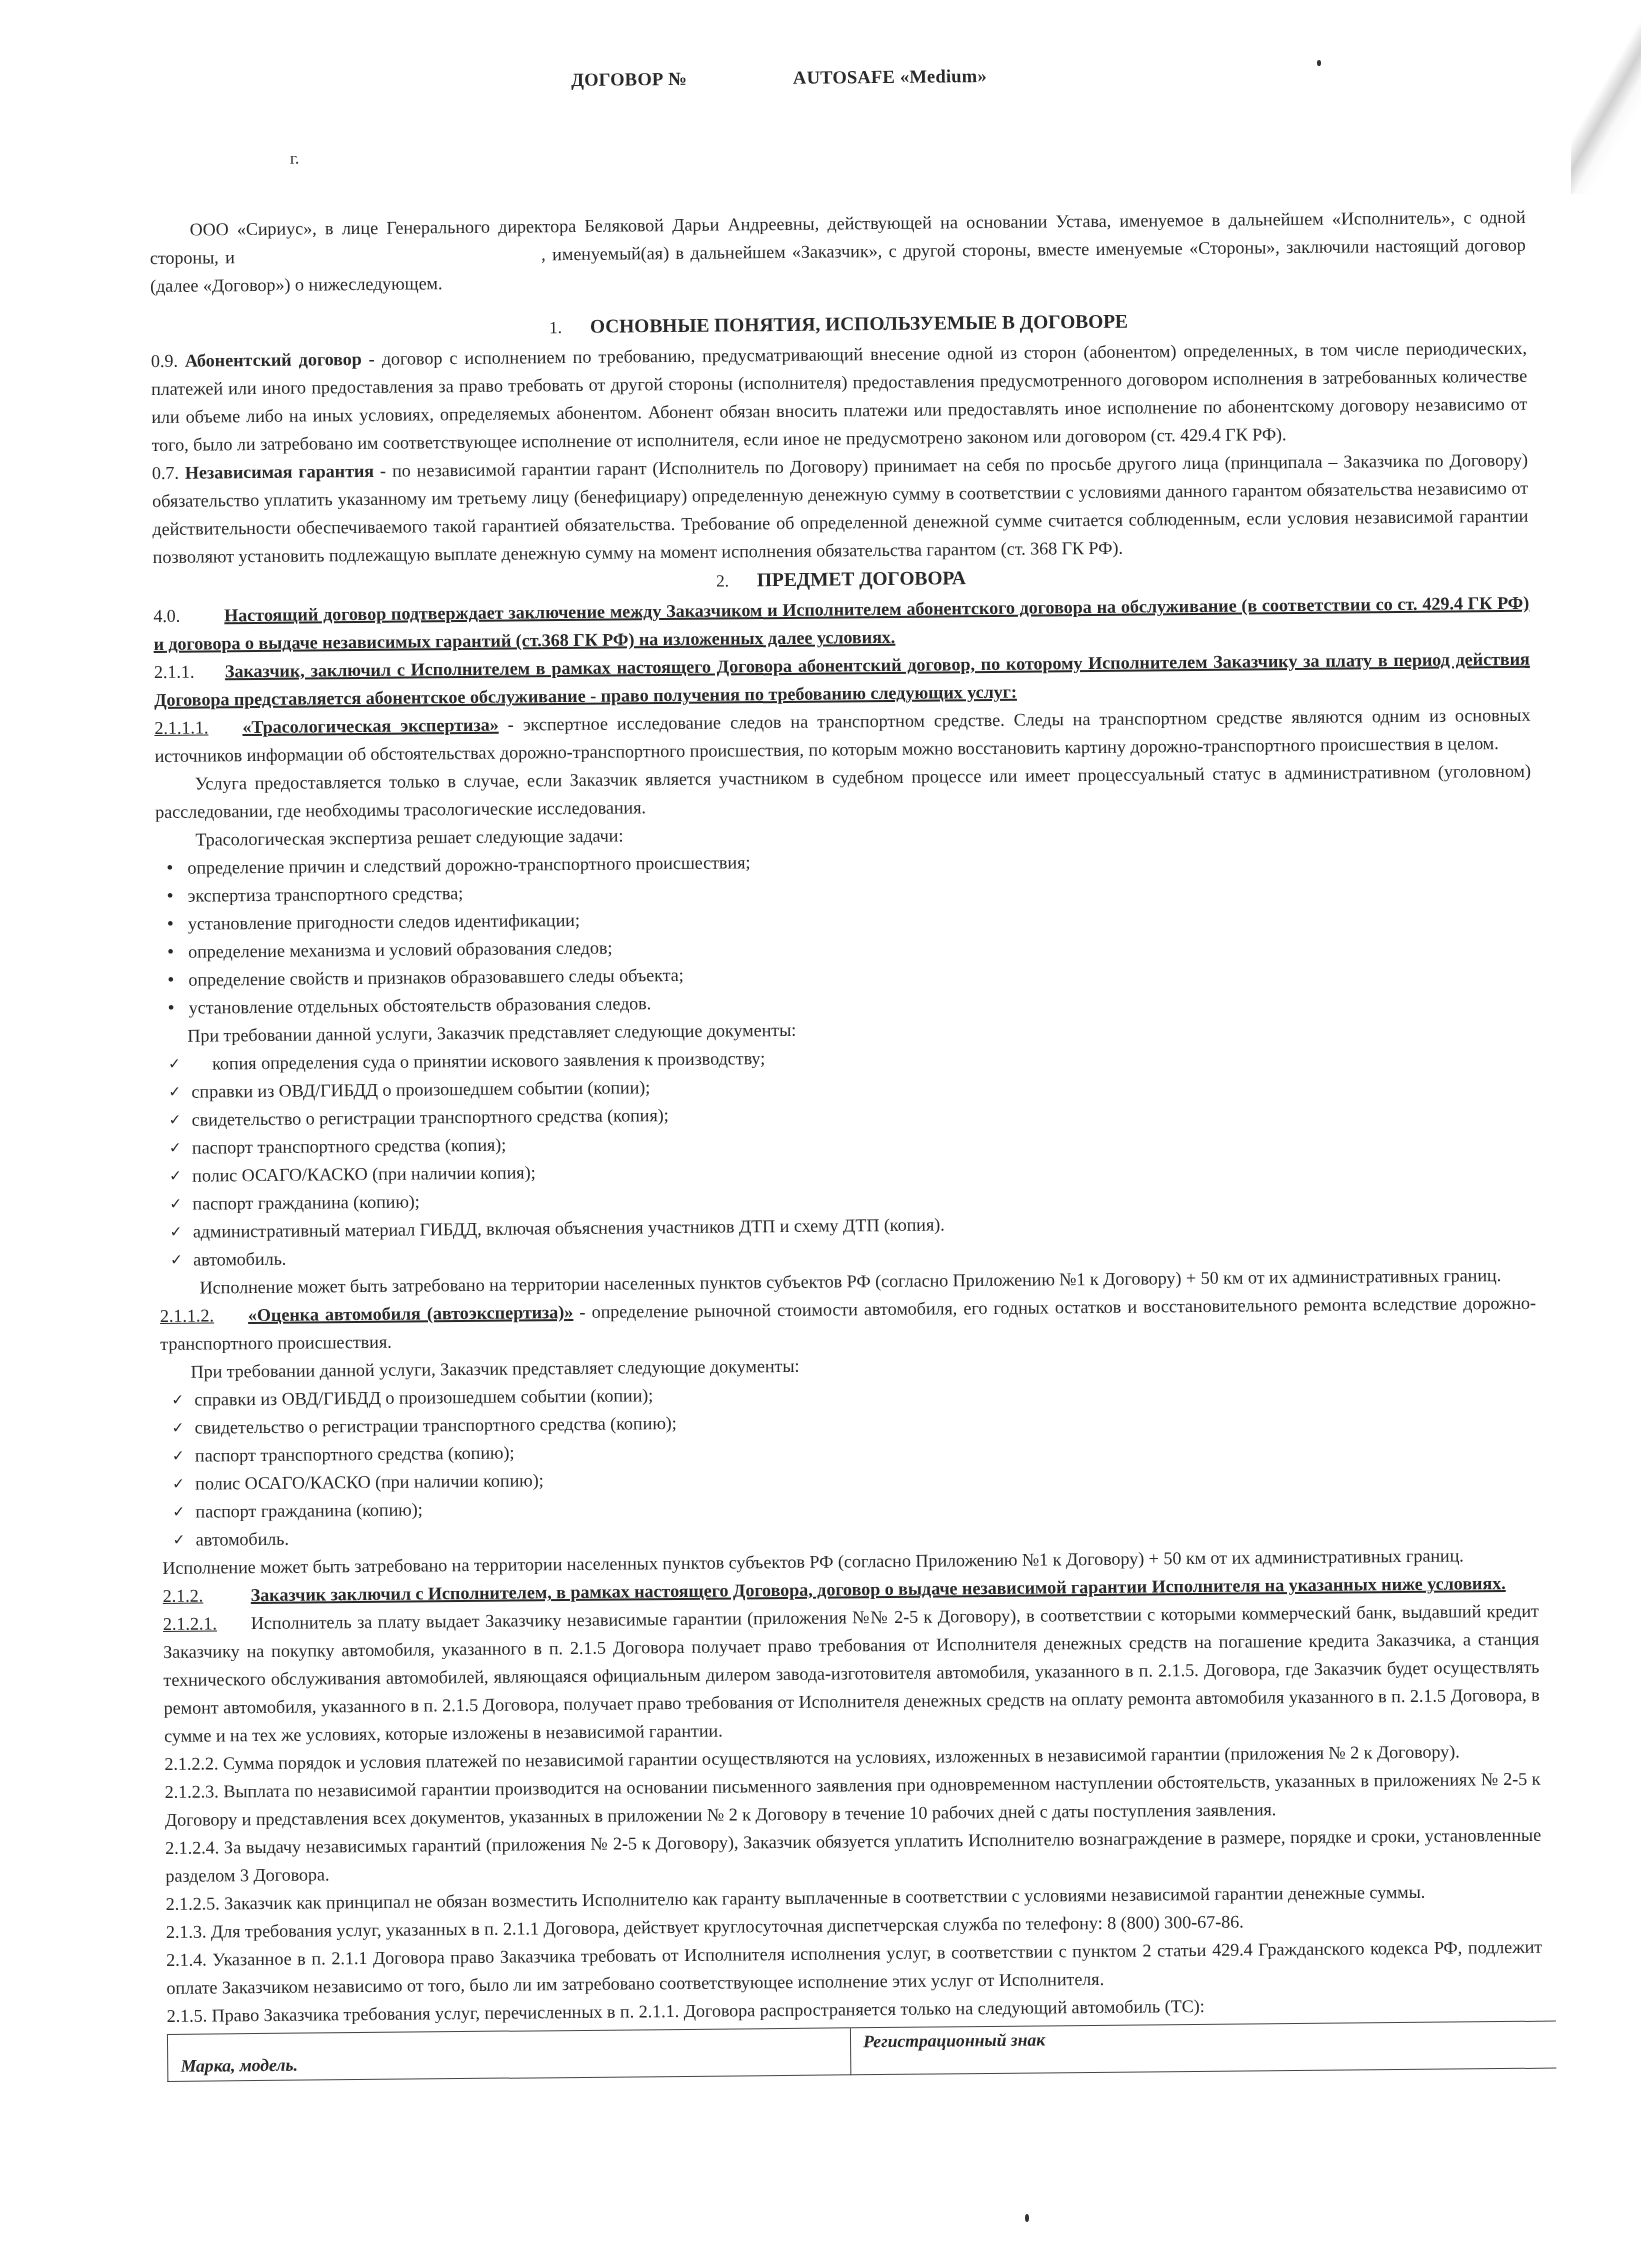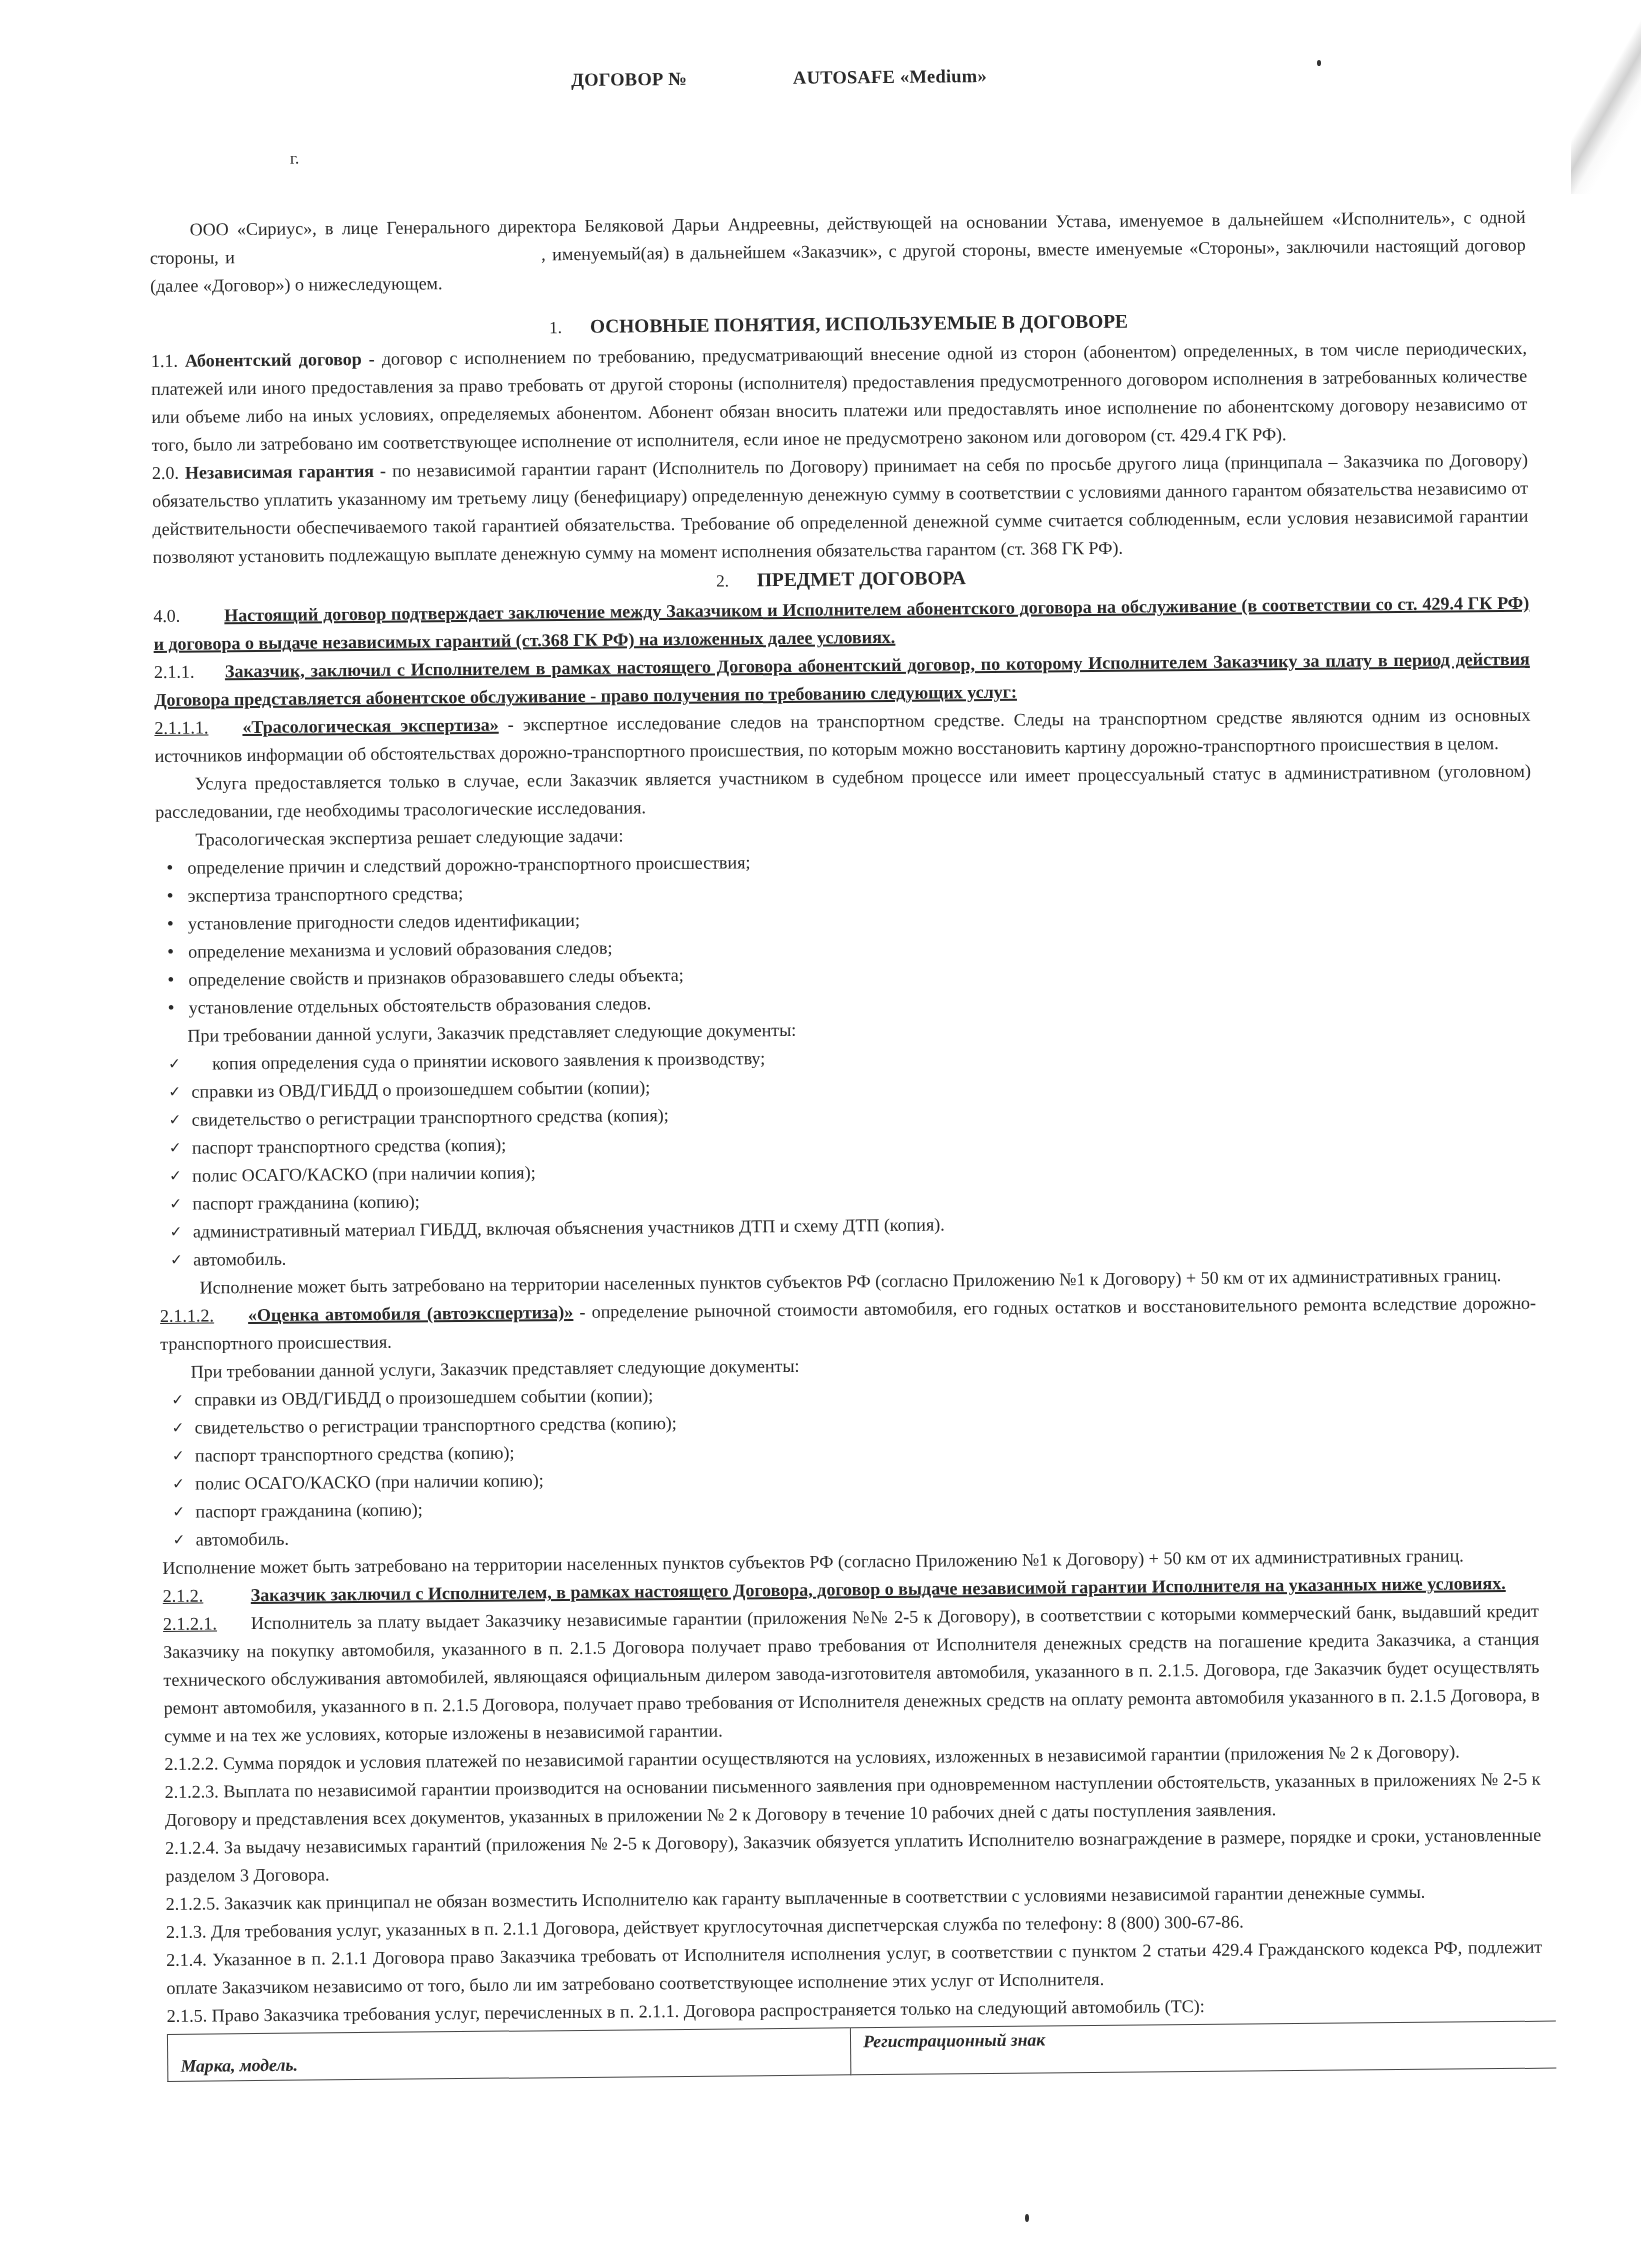--- a/index.html
+++ b/index.html
@@ -55,26 +55,26 @@
 
     <p class="intro indent">
       <span>ООО «Сириус», в лице Генерального директора Беляковой Дарьи Андреевны, действующей на основании Устава, именуемое в дальнейшем «Исполнитель», с одной стороны, и</span>
       <span style="display:inline-block;width:300px;"></span><span>, именуемый(ая) в дальнейшем «Заказчик», с другой стороны, вместе именуемые «Стороны», заключили настоящий договор (далее «Договор») о нижеследующем.</span>
     </p>
 
     <div class="h-sec">
       <span class="num">1.</span><span>ОСНОВНЫЕ ПОНЯТИЯ, ИСПОЛЬЗУЕМЫЕ В ДОГОВОРЕ</span>
     </div>
     <p>
-      <span>1.1.</span>
+      <span>0.9.</span>
       <b>Абонентский договор -</b>
       <span>договор с исполнением по требованию, предусматривающий внесение одной из сторон (абонентом) определенных, в том числе периодических, платежей или иного предоставления за право требовать от другой стороны (исполнителя) предоставления предусмотренного договором исполнения в затребованных количестве или объеме либо на иных условиях, определяемых абонентом. Абонент обязан вносить платежи или предоставлять иное исполнение по абонентскому договору независимо от того, было ли затребовано им соответствующее исполнение от исполнителя, если иное не предусмотрено законом или договором (ст. 429.4 ГК РФ).</span>
     </p>
     <p>
-      <span>2.0.</span>
+      <span>0.7.</span>
       <b>Независимая гарантия -</b>
       <span>по независимой гарантии гарант (Исполнитель по Договору) принимает на себя по просьбе другого лица (принципала – Заказчика по Договору) обязательство уплатить указанному им третьему лицу (бенефициару) определенную денежную сумму в соответствии с условиями данного гарантом обязательства независимо от действительности обеспечиваемого такой гарантией обязательства. Требование об определенной денежной сумме считается соблюденным, если условия независимой гарантии позволяют установить подлежащую выплате денежную сумму на момент исполнения обязательства гарантом (ст. 368 ГК РФ).</span>
     </p>
 
     <div class="h-sec" style="margin-top:0;">
       <span class="num">2.</span><span>ПРЕДМЕТ ДОГОВОРА</span>
     </div>
 
     <p>
       <span class="lbl">4.0.</span><u class="t">Настоящий договор подтверждает заключение между Заказчиком и Исполнителем абонентского договора на обслуживание (в соответствии со ст. 429.4 ГК РФ) и договора о выдаче независимых гарантий (ст.368 ГК РФ) на изложенных далее условиях.</u>

